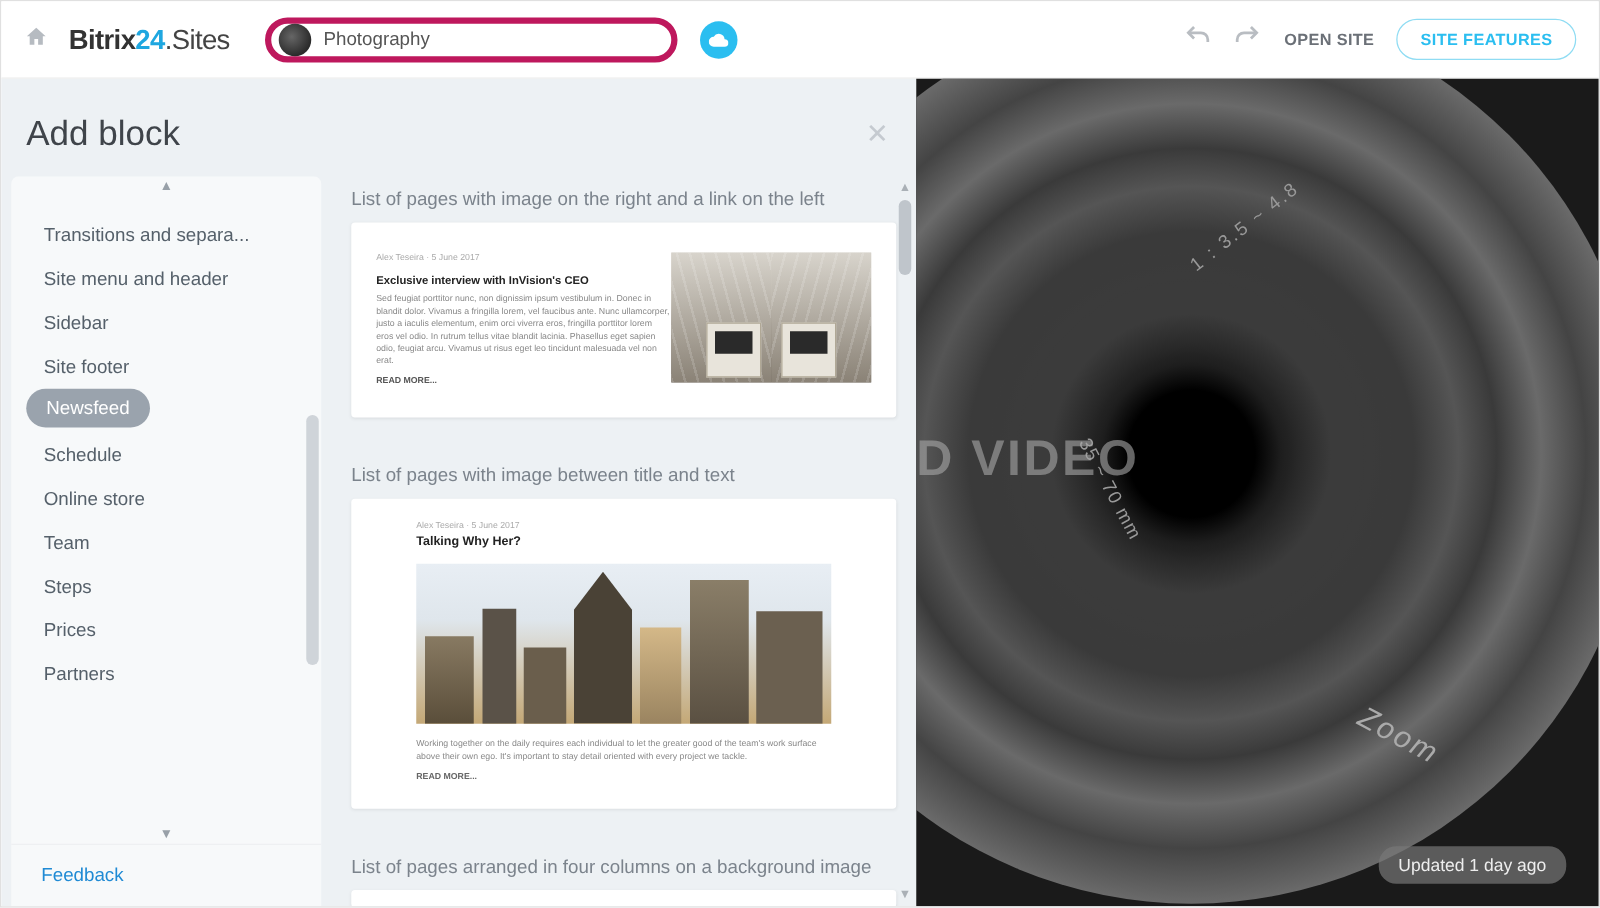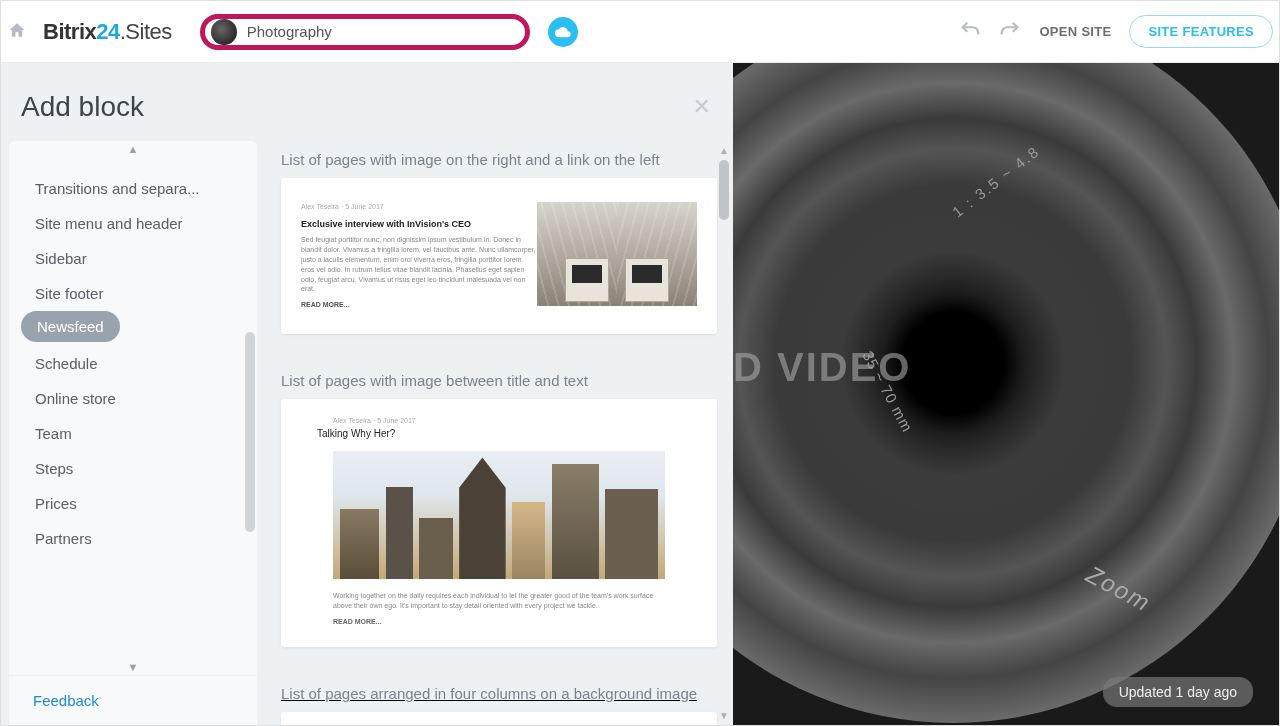--- a/index.html
+++ b/index.html
@@ -1,19 +1,19 @@
 <!DOCTYPE html>
 <html><head>
 <meta charset="utf-8">
 <style>
 * { margin: 0; padding: 0; box-sizing: border-box; font-family: -apple-system, BlinkMacSystemFont, "Segoe UI", Helvetica, Arial, sans-serif; }
 body { width: 1280px; height: 726px; overflow: hidden; background: #fff; border: 1px solid #e0e0e0; }
 
 
-.topbar { height: 62px; display: flex; align-items: center; padding: 0 6px; border-bottom: 1px solid #ececec; background: #fff; }
+.topbar { height: 62px; display: flex; align-items: center; padding: 0 18px; border-bottom: 1px solid #ececec; background: #fff; }
 .home-icon { color: #b6bbc1; margin-right: 16px; cursor: pointer; }
 .logo { font-size: 22px; font-weight: 700; color: #333; letter-spacing: -0.5px; }
 .logo .b24 { color: #1fa7e0; font-weight: 700; }
 .logo .sites { font-weight: 400; color: #444; }
 .site-select { margin-left: 28px; display: flex; align-items: center; height: 36px; border: 5px solid #be185d; border-radius: 18px; padding: 0 16px 0 6px; width: 330px; cursor: pointer; }
 .avatar { width: 26px; height: 26px; border-radius: 50%; background: radial-gradient(circle at 40% 40%, #666 0%, #2b2b2b 70%); margin-right: 10px; }
 .sitename { color: #555; font-size: 15px; }
 .cloud-btn { margin-left: 18px; width: 30px; height: 30px; border-radius: 50%; background: #2bbef0; display: flex; align-items: center; justify-content: center; color: #fff; cursor: pointer; }
 .top-right { margin-left: auto; display: flex; align-items: center; gap: 18px; }
 .undo, .redo { color: #b9bdc2; cursor: pointer; }
@@ -66,21 +66,21 @@
   repeating-linear-gradient(105deg, rgba(255,255,255,0.15) 0 2px, transparent 2px 10px),
   linear-gradient(180deg, #d8d4cc 0%, #8a8276 100%); }
 .train { position:absolute; bottom:4px; width:44px; height:44px; background:#e8e4db; border:1px solid #b0a896; z-index:2; }
 .train::before { content:""; position:absolute; top:6px; left:6px; right:6px; height:18px; background:#2a2a2a; }
 .train.left { left: 28px; }
 .train.right { right: 28px; }
 
 
 .pv2 { padding: 18px 28px 22px; }
 .pv2-meta { font-size: 7px; color: #aaa; margin-bottom: 4px; margin-left: 24px; }
-.pv2-heading { font-size: 10px; font-weight: 400; color: #222; margin-bottom: 12px; margin-left: 8px; }
+.pv2-heading { font-size: 10px; font-weight: 700; color: #222; margin-bottom: 12px; margin-left: 24px; }
 .pv2-img { height: 128px; background: linear-gradient(180deg, #e8eef4 0%, #dfe6ec 35%, #c4a876 100%); position: relative; overflow: hidden; margin: 0 24px 12px; }
 .building { position: absolute; bottom: 0; background: linear-gradient(180deg, #6b6358 0%, #4a4238 100%); }
 .b1 { left: 2%; width: 12%; height: 55%; background: linear-gradient(180deg, #887a62 0%, #5a4e3a 100%); }
 .b2 { left: 16%; width: 8%; height: 72%; background: #5a5248; }
 .b3 { left: 26%; width: 10%; height: 48%; background: #6a5e4c; }
 .b4 { left: 38%; width: 14%; height: 95%; background: #4a4236; clip-path: polygon(50% 0, 100% 25%, 100% 100%, 0 100%, 0 25%); }
 .b5 { left: 54%; width: 10%; height: 60%; background: linear-gradient(180deg, #d4b888, #9a8460); }
 .b6 { left: 66%; width: 14%; height: 90%; background: linear-gradient(180deg, #8a7e68, #5a5042); }
 .b7 { left: 82%; width: 16%; height: 70%; background: #6b6050; }
 .pv2-body { font-size: 7px; color: #888; line-height: 1.5; margin: 0 24px 6px; }
@@ -195,21 +195,21 @@
                     <div class="building b5"></div>
                     <div class="building b6"></div>
                     <div class="building b7"></div>
                 </div>
                 <div class="pv2-body">Working together on the daily requires each individual to let the greater good of the team's work surface above their own ego. It's important to stay detail oriented with every project we tackle.</div>
                 <div class="pv2-readmore">READ MORE...</div>
               </div>
             </div>
           </div>
 
-          <div class="block-card" style="margin-bottom:0;text-decoration:underline;">
+          <div class="block-card" style="margin-bottom:0;">
             <div class="block-title">List of pages arranged in four columns on a background image</div>
             <div class="block-preview" style="height:14px;"></div>
           </div>
         </div>
         <div class="blocks-scrollbar-track">
           <div class="blocks-scrollbar-up">▲</div>
           <div class="blocks-scrollbar-thumb"></div>
           <div class="blocks-scrollbar-down">▼</div>
         </div>
       </div>

